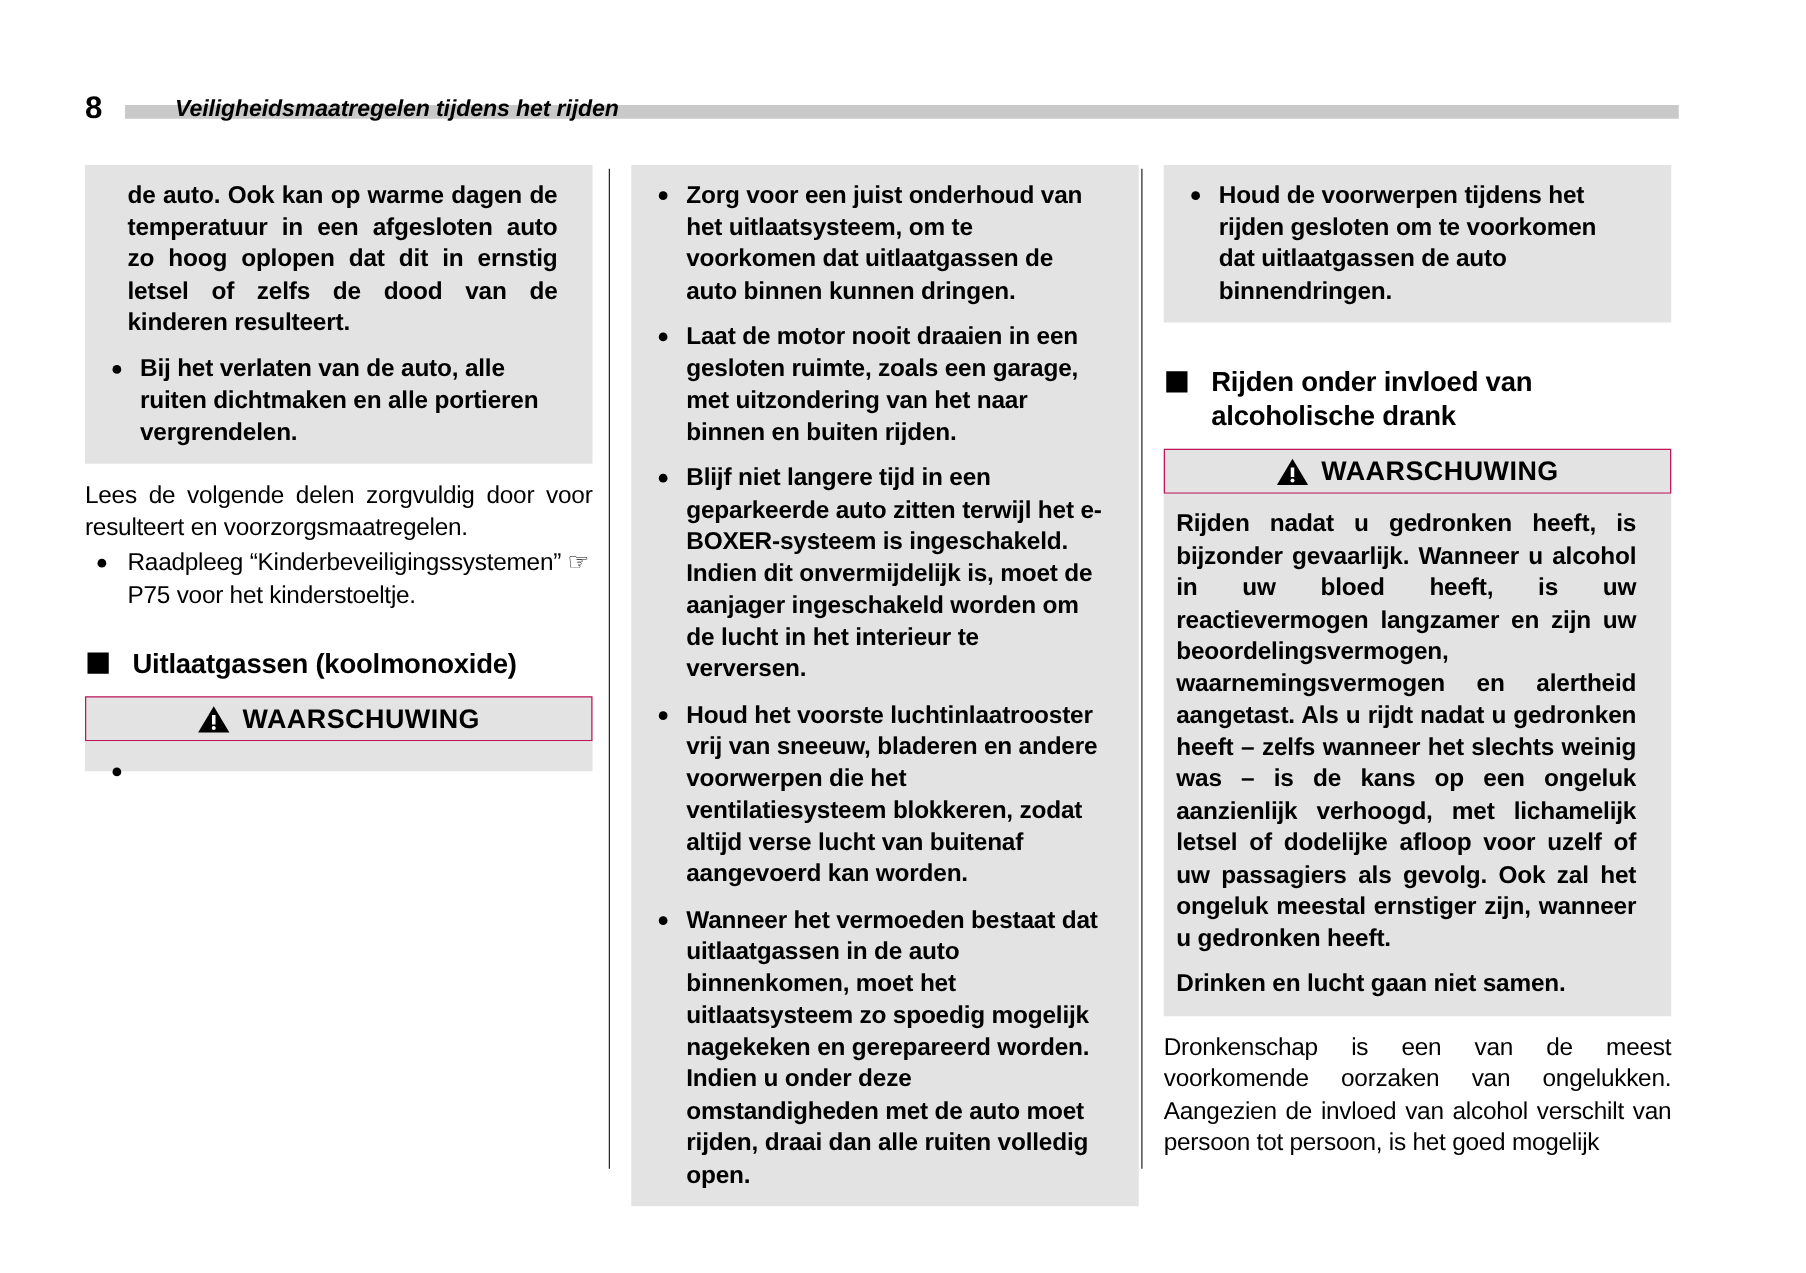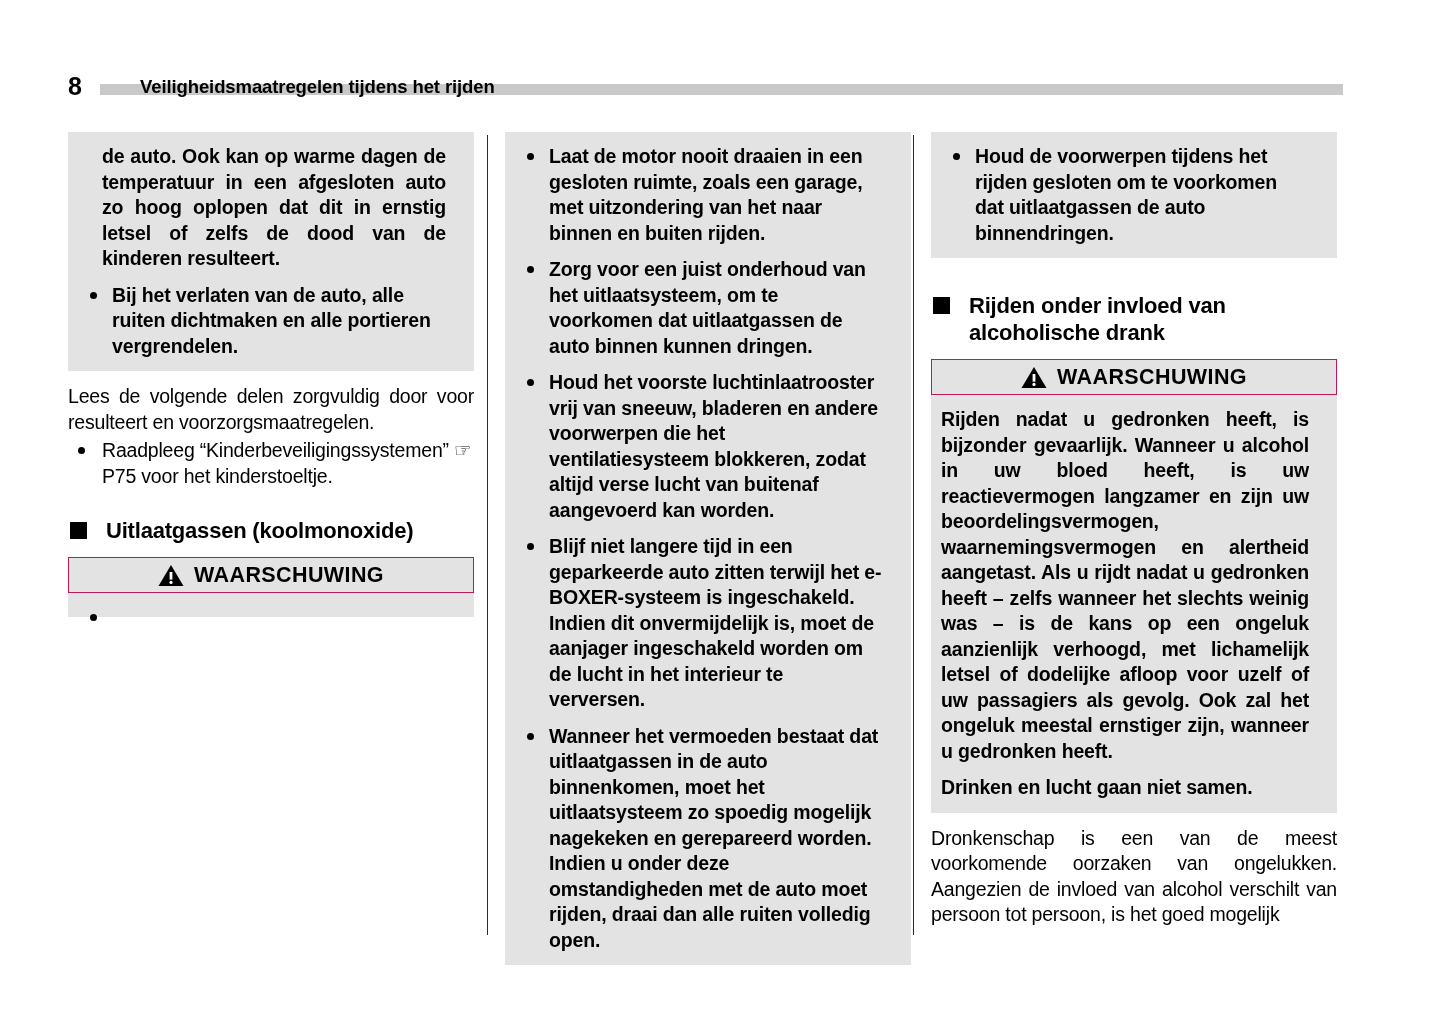--- a/index.html
+++ b/index.html
@@ -39,20 +39,21 @@
     font-size: 25px;
     font-weight: bold;
     line-height: 28px;
   }
   .header-title {
     position: absolute;
     left: 140px;
     top: 8px;
     font-size: 18.5px;
     font-weight: bold;
+    font-style: italic;
     letter-spacing: -0.1px;
     line-height: 22px;
     background: transparent;
   }
 
   
   .columns {
     position: absolute;
     left: 0;
     top: 132px;
@@ -252,33 +253,33 @@
     </div>
 
   </div>
 
   <div class="col col-2">
 
     <div class="gray-box">
       <ul class="bullets">
         <li>
           <span class="dot"></span>
+          <span class="warn-text">Zorg voor een juist onderhoud van het uitlaatsysteem, om te voorkomen dat uitlaatgassen de auto binnen kunnen dringen.</span>
+        </li>
+        <li>
+          <span class="dot"></span>
           <span class="warn-text">Laat de motor nooit draaien in een gesloten ruimte, zoals een garage, met uitzondering van het naar binnen en buiten rijden.</span>
         </li>
         <li>
           <span class="dot"></span>
-          <span class="warn-text">Zorg voor een juist onderhoud van het uitlaatsysteem, om te voorkomen dat uitlaatgassen de auto binnen kunnen dringen.</span>
+          <span class="warn-text">Blijf niet langere tijd in een geparkeerde auto zitten terwijl het e-BOXER-systeem is ingeschakeld. Indien dit onvermijdelijk is, moet de aanjager ingeschakeld worden om de lucht in het interieur te verversen.</span>
         </li>
         <li>
           <span class="dot"></span>
           <span class="warn-text">Houd het voorste luchtinlaatrooster vrij van sneeuw, bladeren en andere voorwerpen die het ventilatiesysteem blokkeren, zodat altijd verse lucht van buitenaf aangevoerd kan worden.</span>
-        </li>
-        <li>
-          <span class="dot"></span>
-          <span class="warn-text">Blijf niet langere tijd in een geparkeerde auto zitten terwijl het e-BOXER-systeem is ingeschakeld. Indien dit onvermijdelijk is, moet de aanjager ingeschakeld worden om de lucht in het interieur te verversen.</span>
         </li>
         <li>
           <span class="dot"></span>
           <span class="warn-text">Wanneer het vermoeden bestaat dat uitlaatgassen in de auto binnenkomen, moet het uitlaatsysteem zo spoedig mogelijk nagekeken en gerepareerd worden. Indien u onder deze omstandigheden met de auto moet rijden, draai dan alle ruiten volledig open.</span>
         </li>
       </ul>
     </div>
 
   </div>
 

